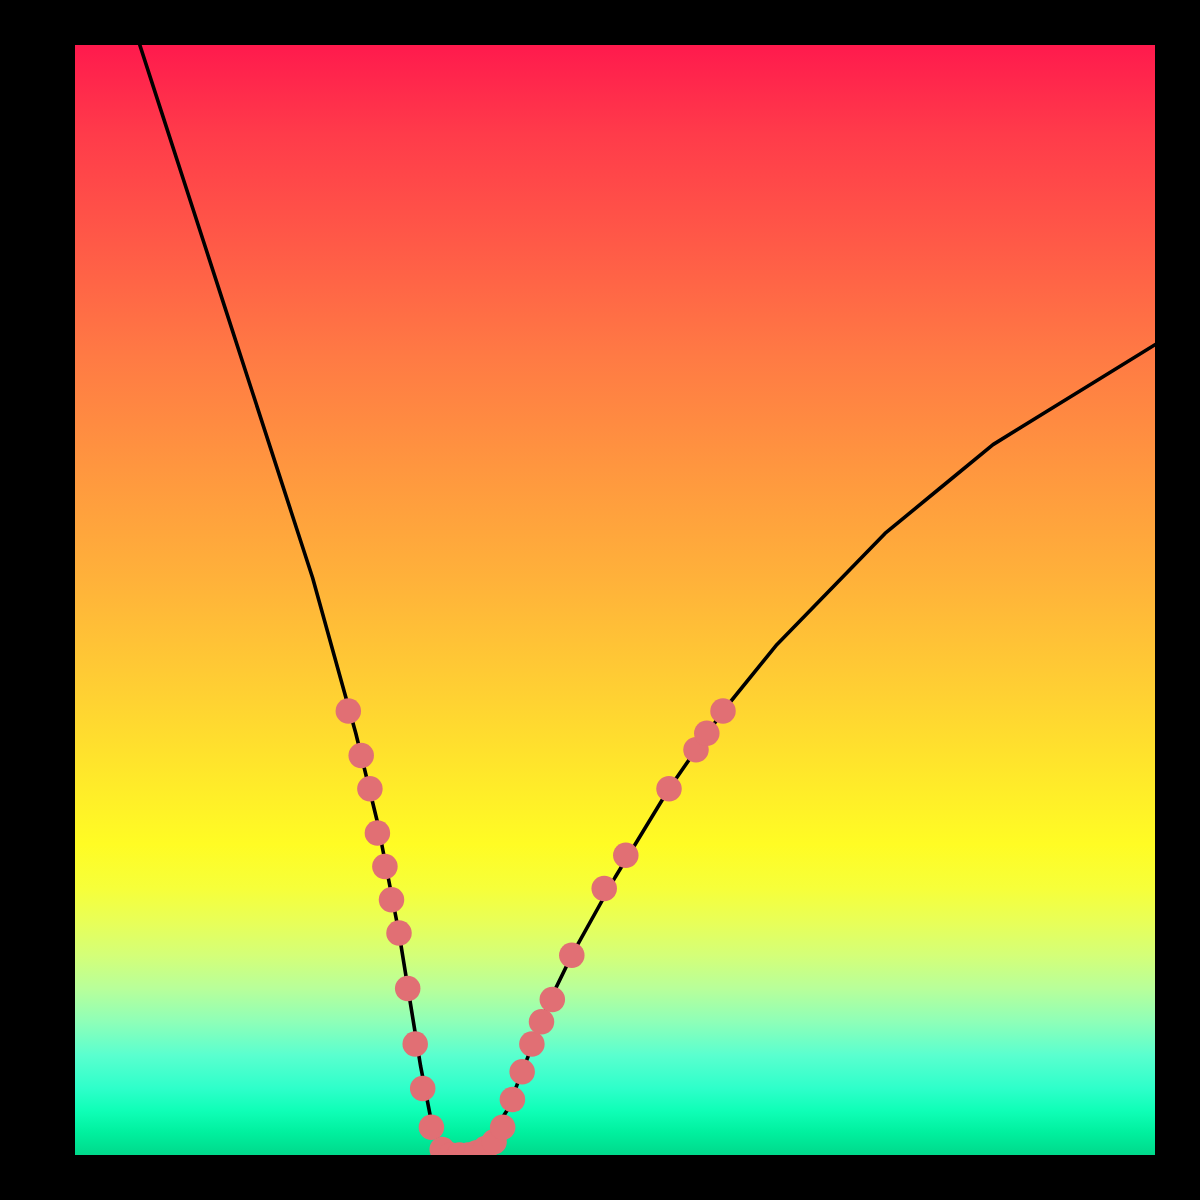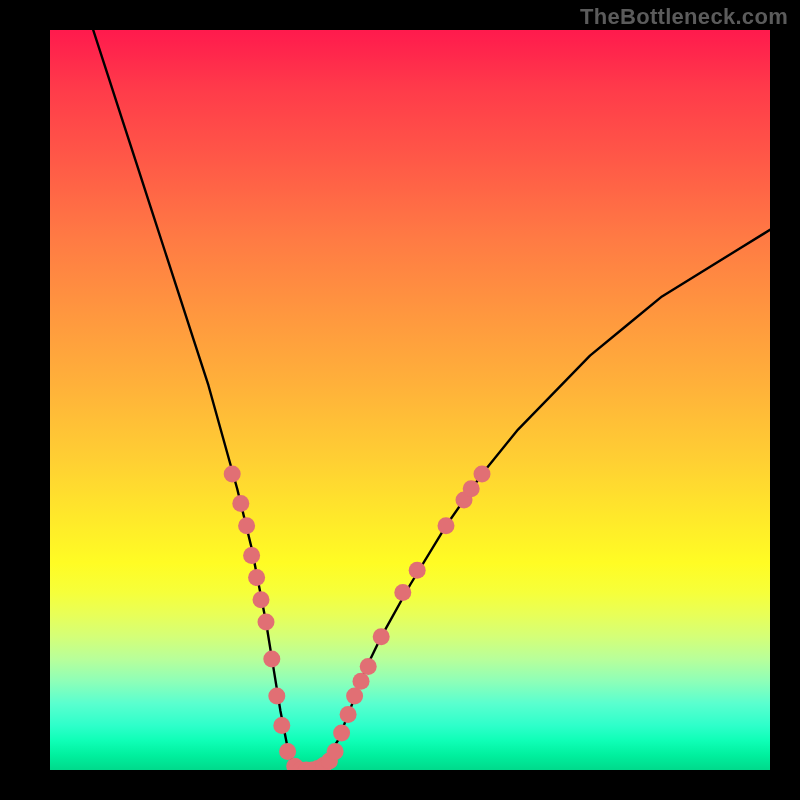--- a/index.html
+++ b/index.html
@@ -96,14 +96,13 @@
           <circle cx="331.2" cy="606.8" r="8.5" fill="#e16f74"></circle>
           <circle cx="352.8" cy="562.4" r="8.5" fill="#e16f74"></circle>
           <circle cx="367.2" cy="540.2" r="8.5" fill="#e16f74"></circle>
           <circle cx="396.0" cy="495.8" r="8.5" fill="#e16f74"></circle>
           <circle cx="414.0" cy="469.9" r="8.5" fill="#e16f74"></circle>
           <circle cx="421.2" cy="458.8" r="8.5" fill="#e16f74"></circle>
           <circle cx="432.0" cy="444.0" r="8.5" fill="#e16f74"></circle>
         </g>
     </svg>
   </div>
-  <div class="watermark">TheBottleneck.com</div>
 </div>
 
 </body></html>

